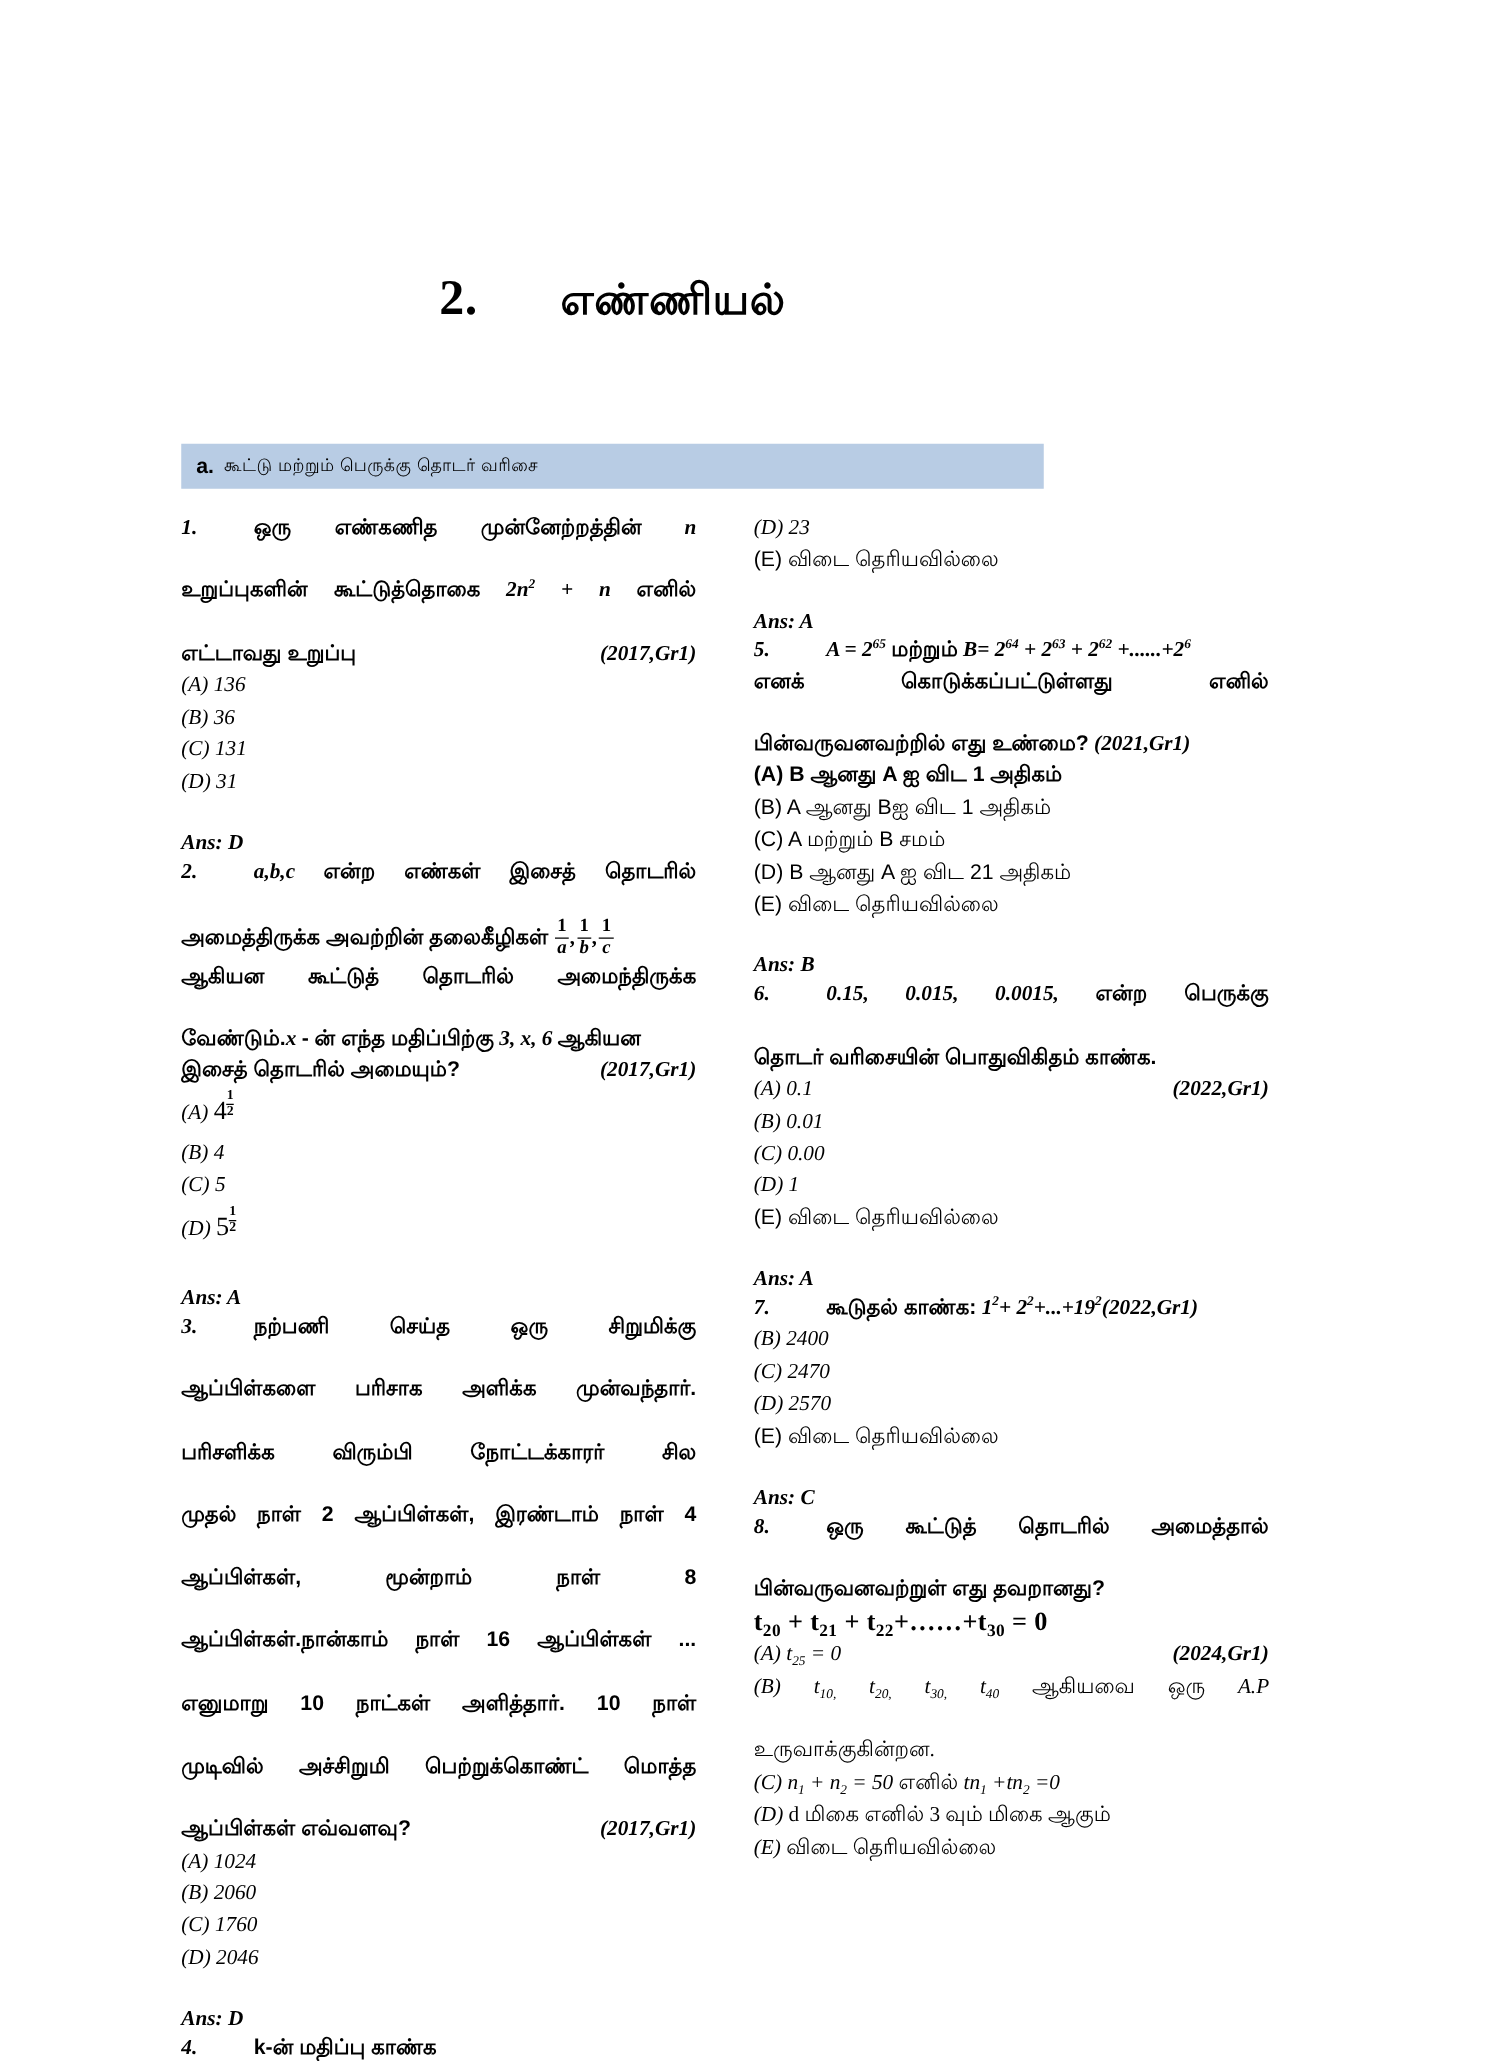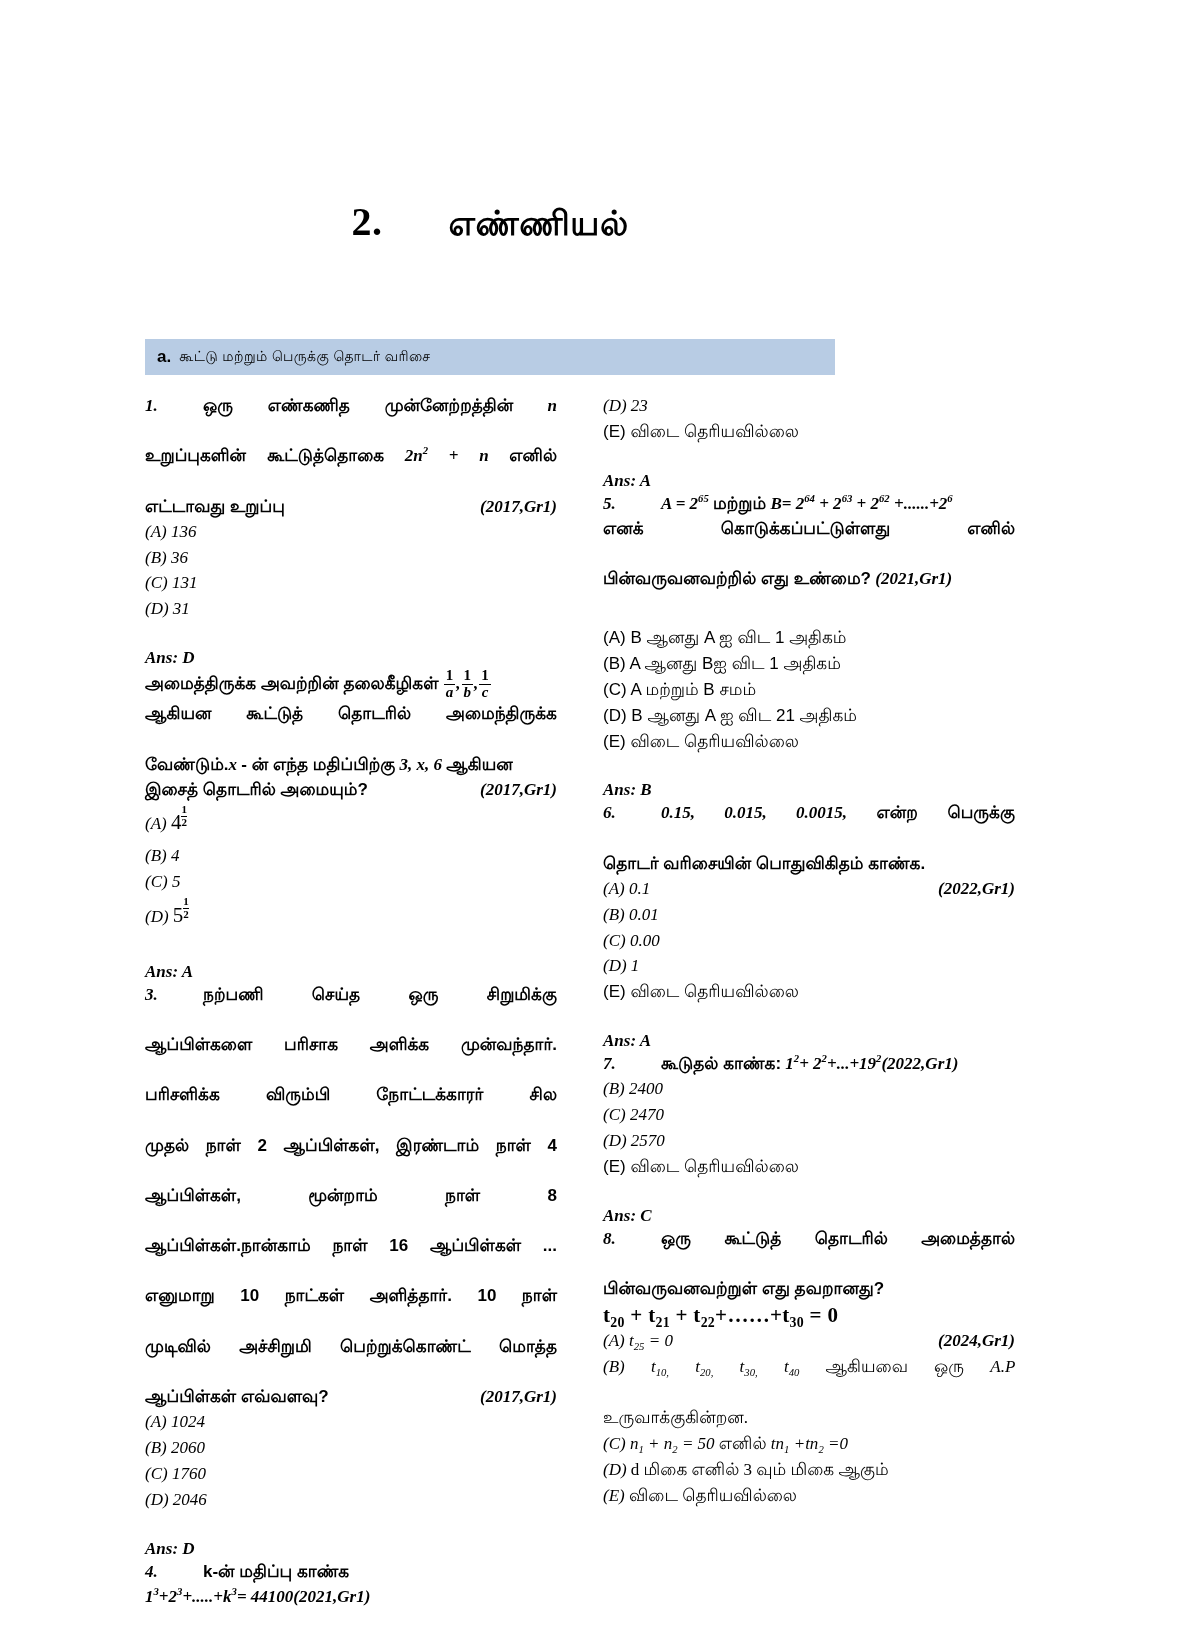--- a/index.html
+++ b/index.html
@@ -13,21 +13,21 @@
     font-family: "Liberation Serif", "DejaVu Serif", serif;
     color: #000000;
     position: relative;
     overflow: hidden;
   }
   .page {
     position: relative;
     width: 980px;
     height: 1649px;
     box-sizing: border-box;
-    padding: 0 145px 0 145px;
+    padding: 16px 145px 0 145px;
   }
   
   .chapter-title {
     margin: 0;
     padding-top: 200px;
     text-align: center;
     font-size: 40px;
     font-weight: bold;
     letter-spacing: 0.5px;
     line-height: 1.1;
@@ -228,20 +228,23 @@
         </p>
         <p class="opt">(A) 136</p>
         <p class="opt">(B) 36</p>
         <p class="opt">(C) 131</p>
         <p class="opt">(D) 31</p>
         <div class="gap-ans"></div>
         <p class="ans">Ans: D</p>
       </div>
 
       <div>
+        <p class="qline justify-spread">
+          <span class="qnum">2.</span><span>a,b,c</span> <span class="tam">என்ற எண்கள் இசைத் தொடரில்</span>
+        </p>
         <p class="qline" style="line-height:1.85;">
           <span class="tam">அமைத்திருக்க அவற்றின் தலைகீழிகள்</span>
           <span class="frac"><span class="num-p">1</span><span class="den-p">a</span></span><span style="font-style:italic;">,</span><span class="frac"><span class="num-p">1</span><span class="den-p">b</span></span><span style="font-style:italic;">,</span><span class="frac"><span class="num-p">1</span><span class="den-p">c</span></span>
         </p>
         <p class="qline justify-spread">
           <span class="tam">ஆகியன கூட்டுத் தொடரில் அமைந்திருக்க</span>
         </p>
         <p class="qline">
           <span class="tam">வேண்டும்.</span><span>x</span> <span class="tam">- ன் எந்த மதிப்பிற்கு</span> <span>3, x, 6</span> <span class="tam">ஆகியன</span>
         </p>
@@ -312,21 +315,21 @@
       </div>
 
       <div>
         <p class="qline">
           <span class="qnum">5.</span><span>A = 2</span><sup>65</sup> <span class="tam">மற்றும்</span> <span>B= 2</span><sup>64</sup> <span>+ 2</span><sup>63</sup> <span>+ 2</span><sup>62</sup> <span>+......+2</span><sup>6</sup>
         </p>
         <p class="qline justify-spread tam">எனக் கொடுக்கப்பட்டுள்ளது எனில்</p>
         <p class="qline">
           <span class="tam">பின்வருவனவற்றில் எது உண்மை?</span> <span style="font-style:italic;font-weight:bold;">(2021,Gr1)</span>
         </p>
-        <p class="opt tam" style="font-weight:normal;margin-top:34px;">(A) B ஆனது A ஐ விட 1 அதிகம்</p>
+        <p class="opt tam" style="font-weight:bold;">(A) B ஆனது A ஐ விட 1 அதிகம்</p>
         <p class="opt tam" style="font-weight:normal;">(B) A ஆனது Bஐ விட 1 அதிகம்</p>
         <p class="opt tam" style="font-weight:normal;">(C) A மற்றும் B சமம்</p>
         <p class="opt tam" style="font-weight:normal;">(D) B ஆனது A ஐ விட 21 அதிகம்</p>
         <p class="opt tam" style="font-weight:normal;">(E) விடை தெரியவில்லை</p>
         <div class="gap-ans"></div>
         <p class="ans">Ans: B</p>
       </div>
 
       <div>
         <p class="qline justify-spread">

